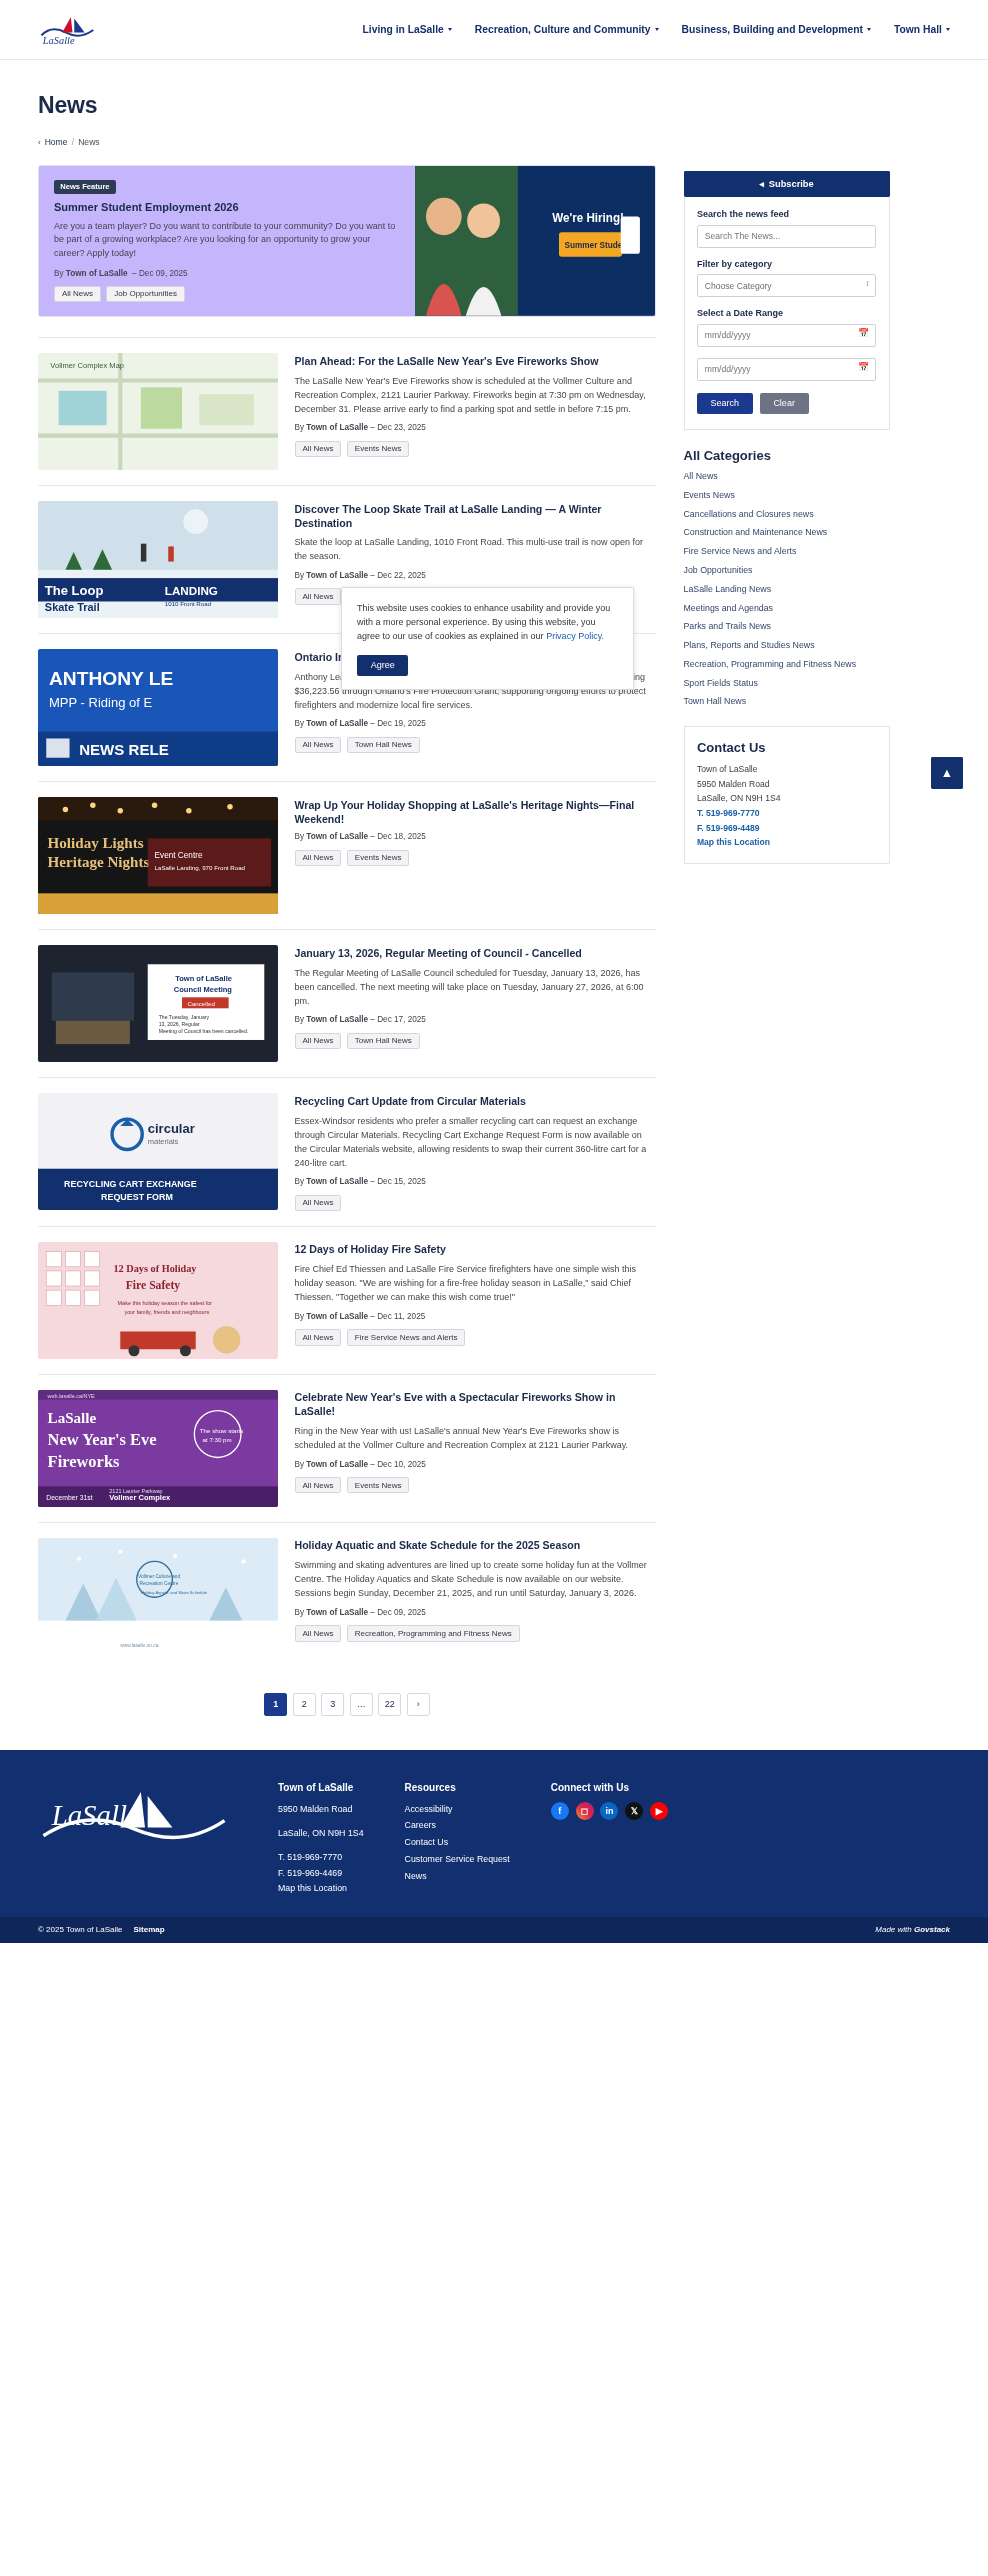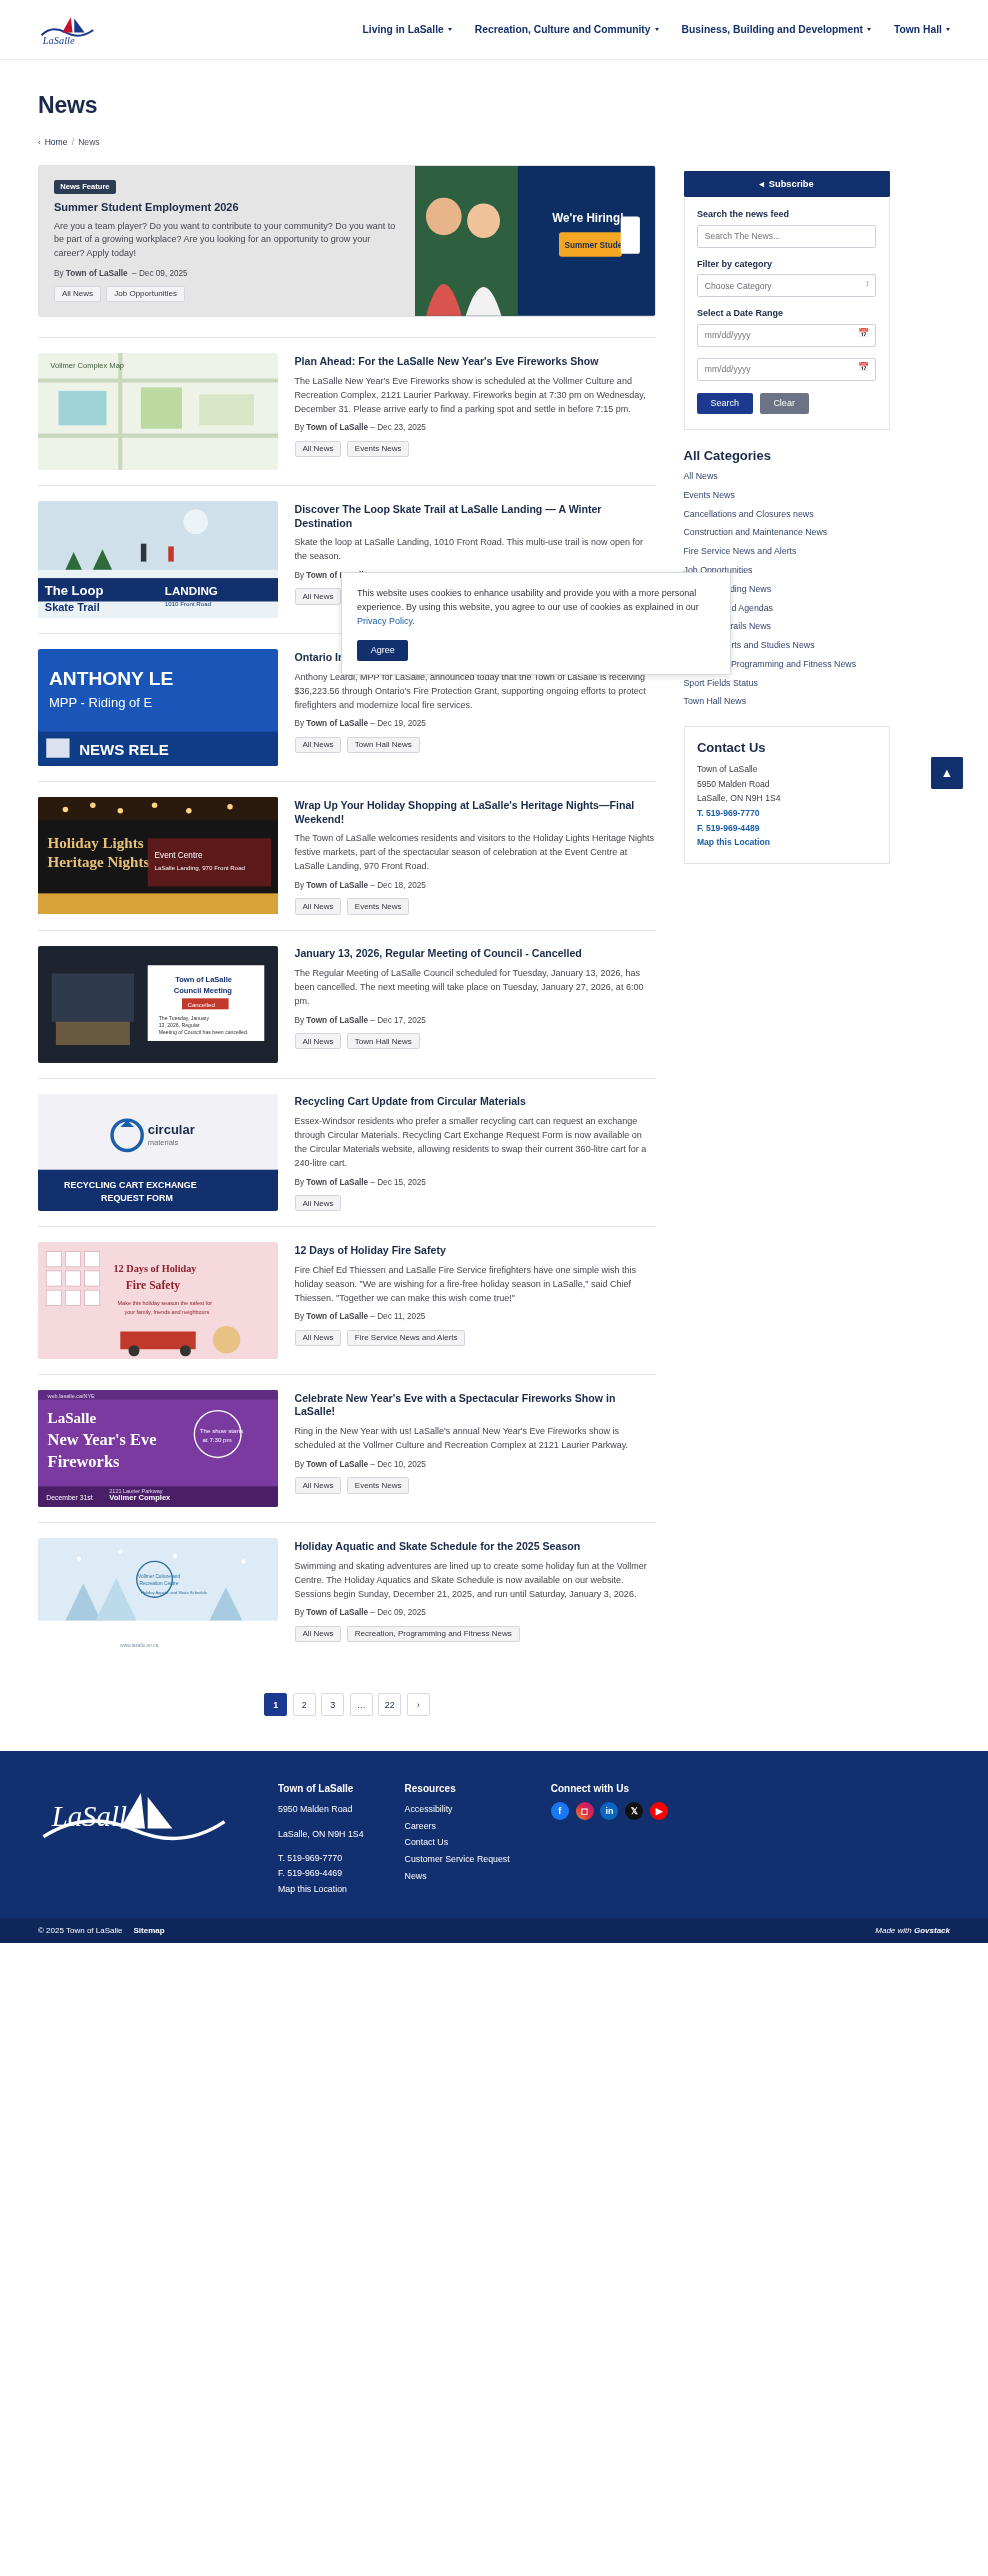--- a/index.html
+++ b/index.html
@@ -39,21 +39,21 @@
   .breadcrumb .sep { color:#9a9aa5; }
 
   
   .content { display:flex; gap:27.5px; padding: 0 38px 27.5px 38px; align-items:flex-start; }
   .main-col { width: 618px; }
   .side-col { width: 206px; padding-top:5.5px;}
 
   
   .feature {
     border:0.7px solid #e2e2e8; border-radius:2.7px; overflow:hidden;
-    display:flex; margin-bottom:20.6px; background:#e5e5e5;
+    display:flex; margin-bottom:20.6px; background:#c4b5fd;
   }
   .feature-text { padding:13.7px 15px; flex:1; }
   .badge-feature {
     display:inline-block; background:#2e3b55; color:#fff; font-size:7.6px;
     padding:2.7px 6.2px; border-radius:2.1px; margin-bottom:6.9px; font-weight:600;
   }
   .feature h2 { font-size:11px; margin:0 0 6.9px 0; color:#1b2a4a; font-weight:700; }
   .feature p { font-size:9px; line-height:1.5; margin:0 0 8.2px 0; color:#45454f; }
   .byline { font-size:8.2px; color:#45454f; margin-bottom:8.2px; }
   .byline b { font-weight:700; }
@@ -116,21 +116,21 @@
   .cat-list li { margin-bottom:6.9px; }
   .cat-list a { font-size:8.8px; color:#35456b; text-decoration:none; cursor:pointer; line-height:1.35; display:block;}
 
   .contact-box { border:0.7px solid #e2e2e8; padding:12.4px; margin-top:18px; }
   .contact-box h3 { font-size:13px; color:#1b2a4a; margin:0 0 8.2px 0; font-weight:700;}
   .contact-box p { margin:0 0 1.4px 0; font-size:8.6px; color:#3c3c46; line-height:1.55;}
   .contact-box a { color:#1b5fa8; text-decoration:none; font-size:8.6px; font-weight:600;}
 
   
   .cookie {
-    position:absolute; left:341px; top:572px; width:390px;
+    position:absolute; left:341px; top:587px; width:293px;
     background:#fff; border:0.7px solid #d9d9e0; box-shadow:0 1.4px 6.9px rgba(0,0,0,.12);
     padding:13.7px 15px; z-index:50; border-radius:1.4px;
   }
   .cookie p { font-size:9px; line-height:1.55; margin:0 0 11px 0; color:#35353f;}
   .cookie a { color:#1b5fa8; }
   .cookie button {
     background:#13306e; color:#fff; border:none; border-radius:2.1px; font-size:9px;
     padding:5.5px 13.7px; cursor:pointer; font-family:"Liberation Sans", sans-serif;
   }
 
@@ -328,21 +328,20 @@
             <text x="14" y="74" fill="#e8c07a" font-size="22" font-family="Liberation Serif, serif" font-weight="bold">Holiday Lights</text>
             <text x="14" y="102" fill="#e8c07a" font-size="22" font-family="Liberation Serif, serif" font-weight="bold">Heritage Nights</text>
             <rect x="160" y="60" width="180" height="70" fill="#7a1d1d" opacity=".7"></rect>
             <text x="170" y="88" fill="#ffffff" font-size="12" font-family="Liberation Sans, sans-serif">Event Centre</text>
             <text x="170" y="106" fill="#ffffff" font-size="9" font-family="Liberation Sans, sans-serif">LaSalle Landing, 970 Front Road</text>
             <rect x="0" y="140" width="350" height="30" fill="#d8a13a"></rect>
           </svg>
         </div>
         <div class="article-body">
           <h3>Wrap Up Your Holiday Shopping at LaSalle's Heritage Nights—Final Weekend!</h3>
-          <p>The Town of LaSalle welcomes residents and visitors to the Holiday Lights Heritage Nights festive markets, part of the spectacular season of celebration at the Event Centre at LaSalle Landing, 970 Front Road.</p>
           <div class="byline">By <b>Town of LaSalle</b> – <span>Dec 18, 2025</span></div>
           <div class="tagrow">
             <span class="tag">All News</span>
             <span class="tag">Events News</span>
           </div>
         </div>
       </div>
 
       <div class="article">
         <div class="thumb">

